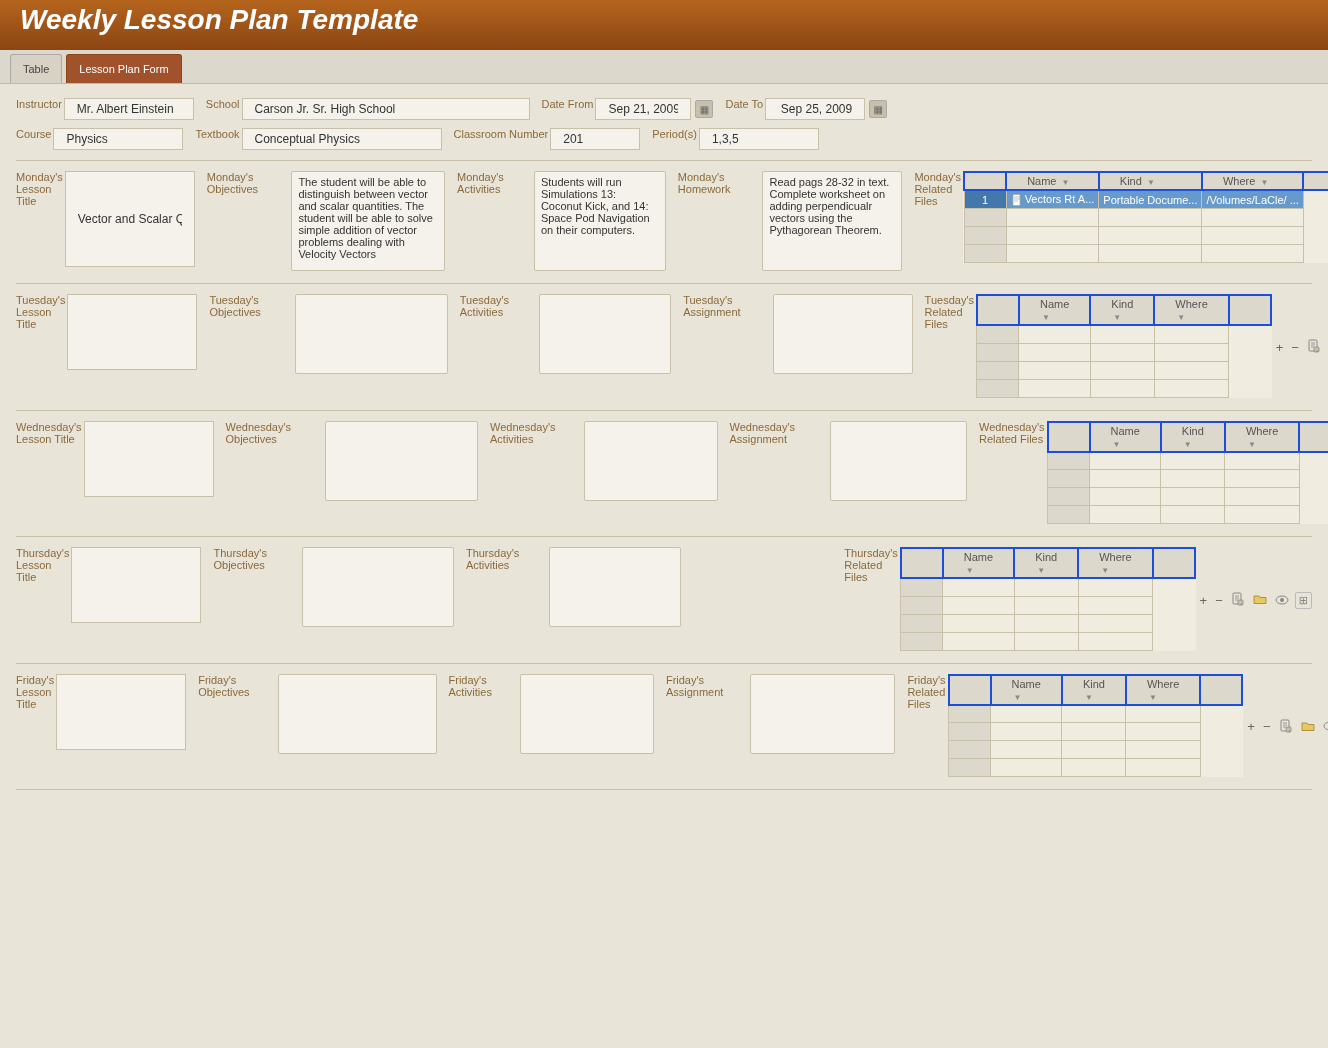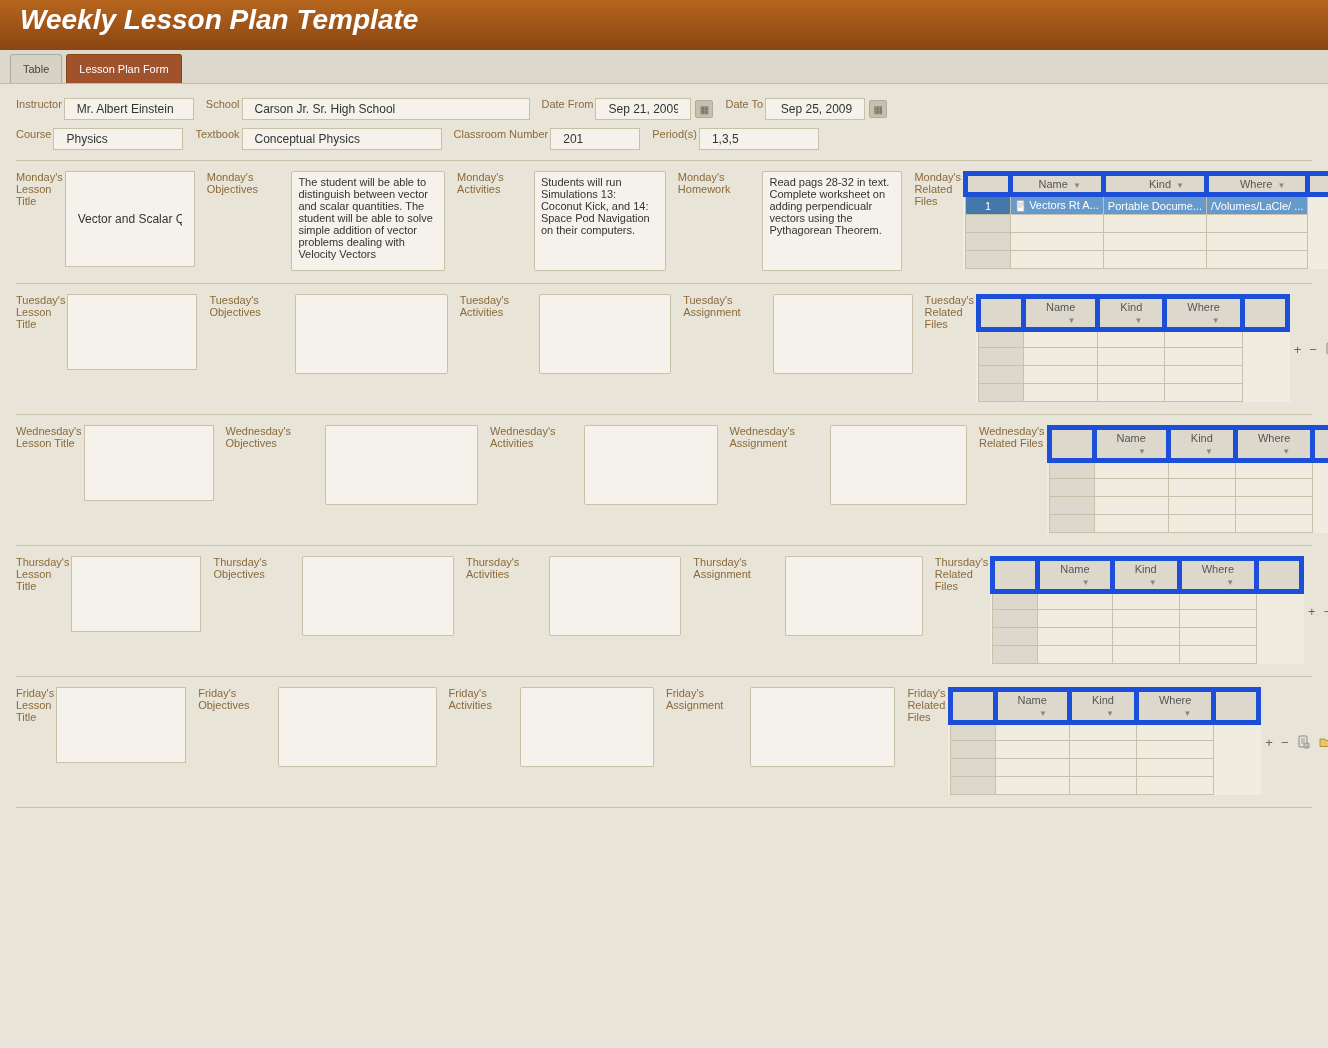--- a/index.html
+++ b/index.html
@@ -127,23 +127,23 @@
       flex: 0 0 370px;
     }
     .files-table {
       width: 100%;
       border-collapse: collapse;
       background: #f0ece0;
       font-size: 11px;
     }
     .files-table th {
       background: #ddd8cc;
-      border: 5px solid #1d4ed8;
+      border: 2px solid #1d4ed8;
       padding: 2px 20px;
-      text-align: right;
+      text-align: left;
       color: #555;
       font-weight: normal;
     }
     .files-table td {
       border: 1px solid #c8c0a8;
       padding: 2px 4px;
       height: 18px;
       color: #333;
       white-space: nowrap;
       overflow: hidden;
@@ -582,24 +582,20 @@
         <div class="field-group day-col-obj">
           <span class="field-label">Thursday's Objectives</span>
           <textarea class="field-textarea" style="width: 185px; height: 80px;"></textarea>
         </div>
 
         <div class="field-group day-col-act">
           <span class="field-label">Thursday's Activities</span>
           <textarea class="field-textarea" style="width: 160px; height: 80px;"></textarea>
         </div>
 
-        <div class="field-group day-col-hw">
-          <span class="field-label">Thursday's Assignment</span>
-          <textarea class="field-textarea" style="width: 170px; height: 80px;"></textarea>
-        </div>
       </div>
 
       <div class="related-files-container field-group">
         <span class="field-label">Thursday's Related Files</span>
         <table class="files-table">
           <thead>
             <tr>
               <th style="width:18px"></th>
               <th>Name <span class="sort-arrow">▼</span></th>
               <th>Kind <span class="sort-arrow">▼</span></th>

